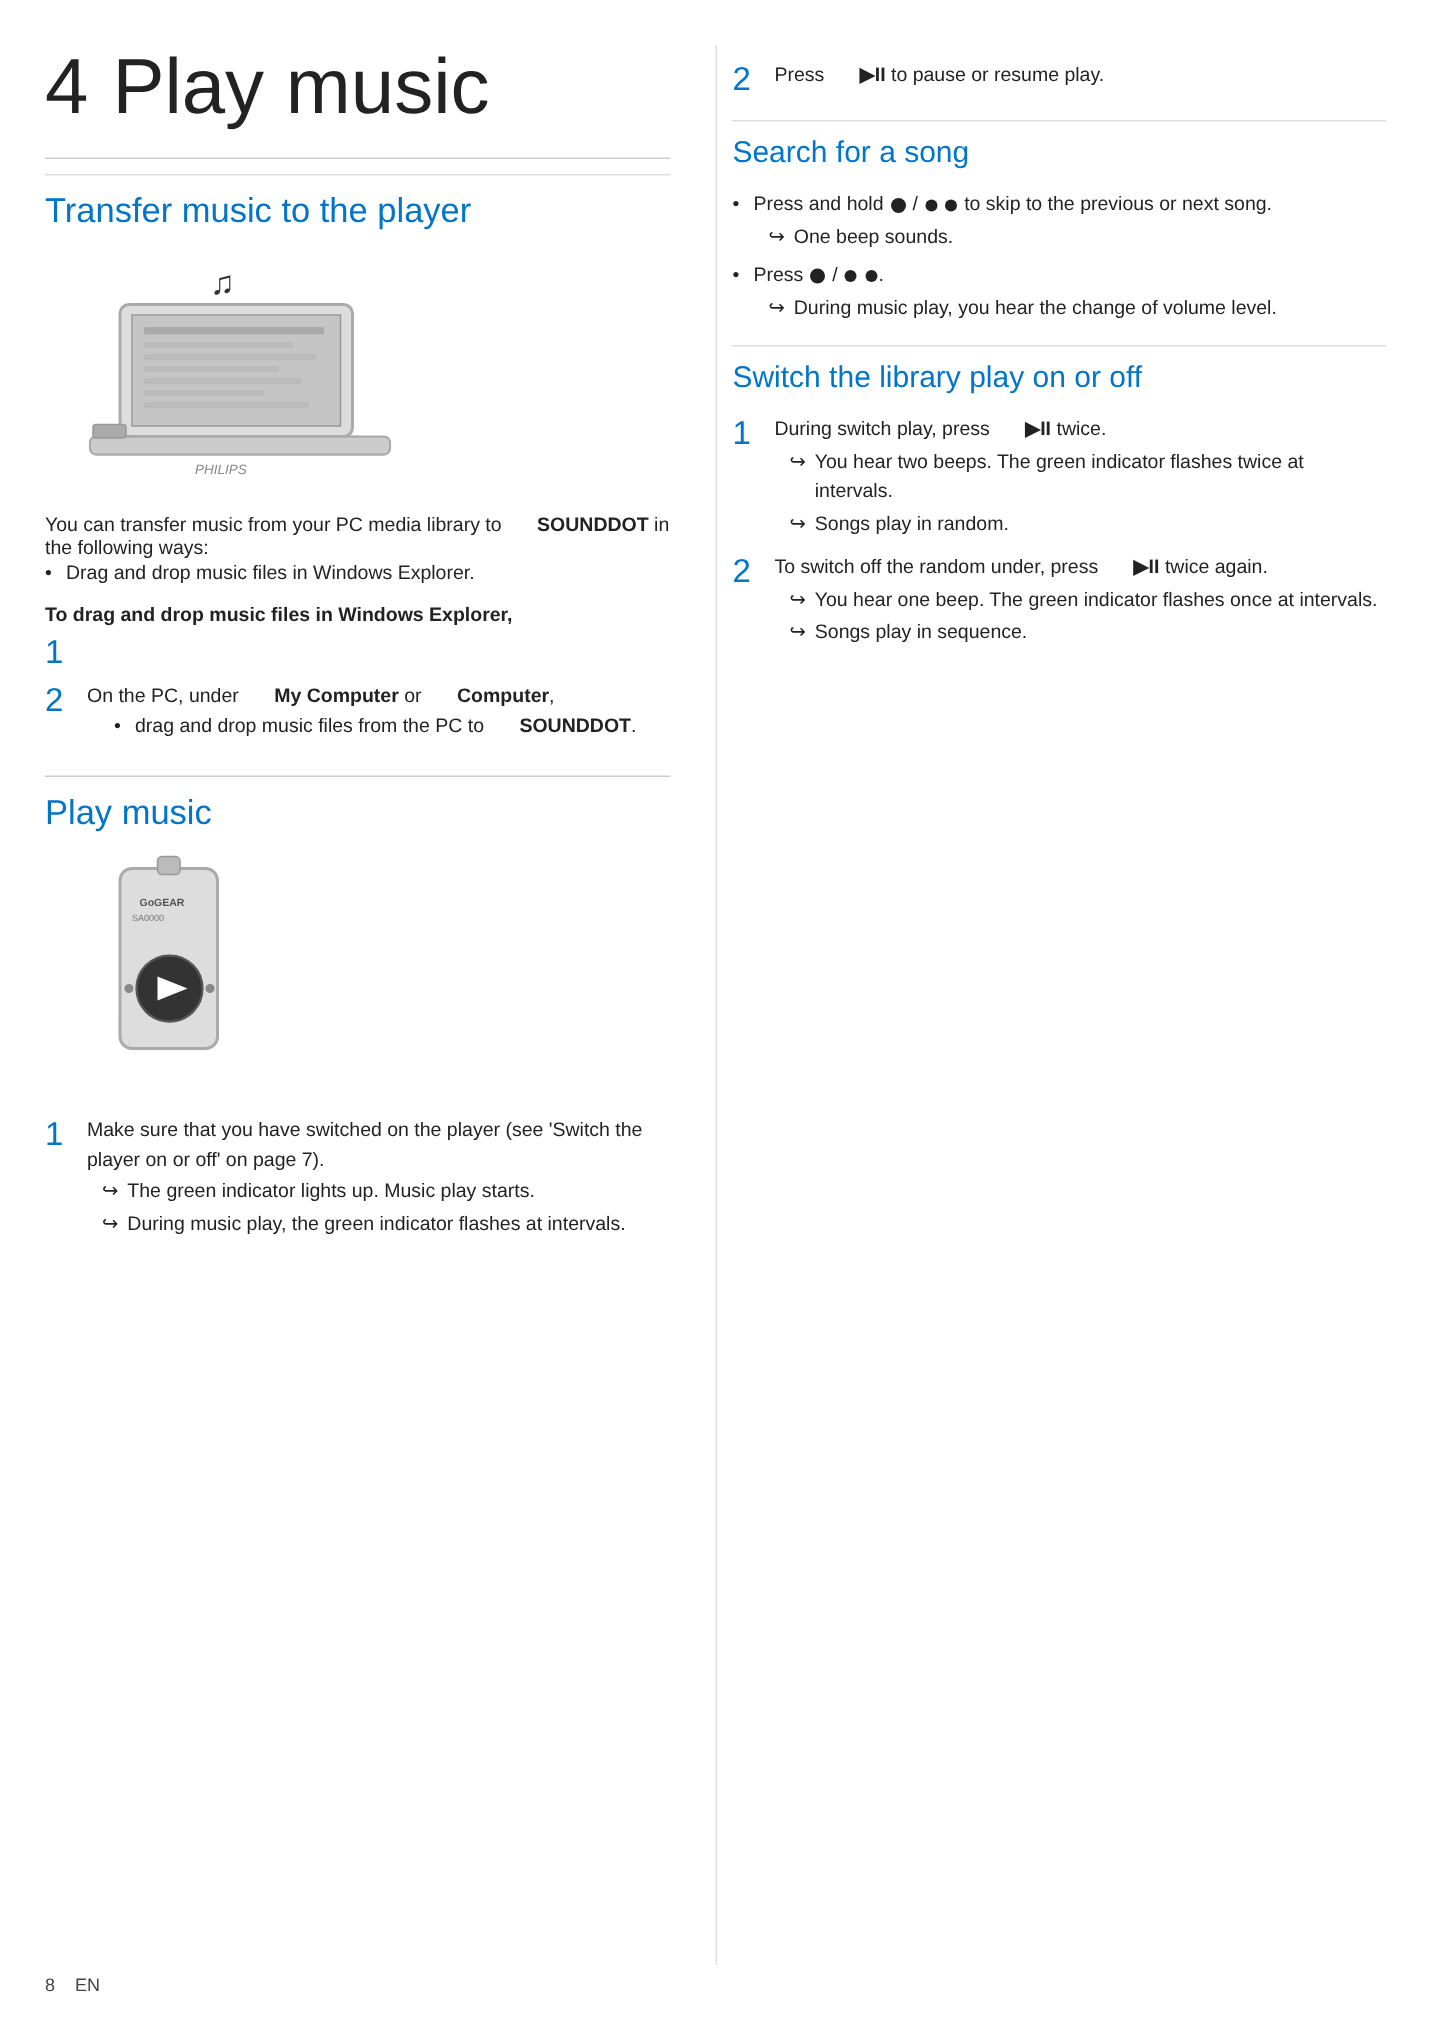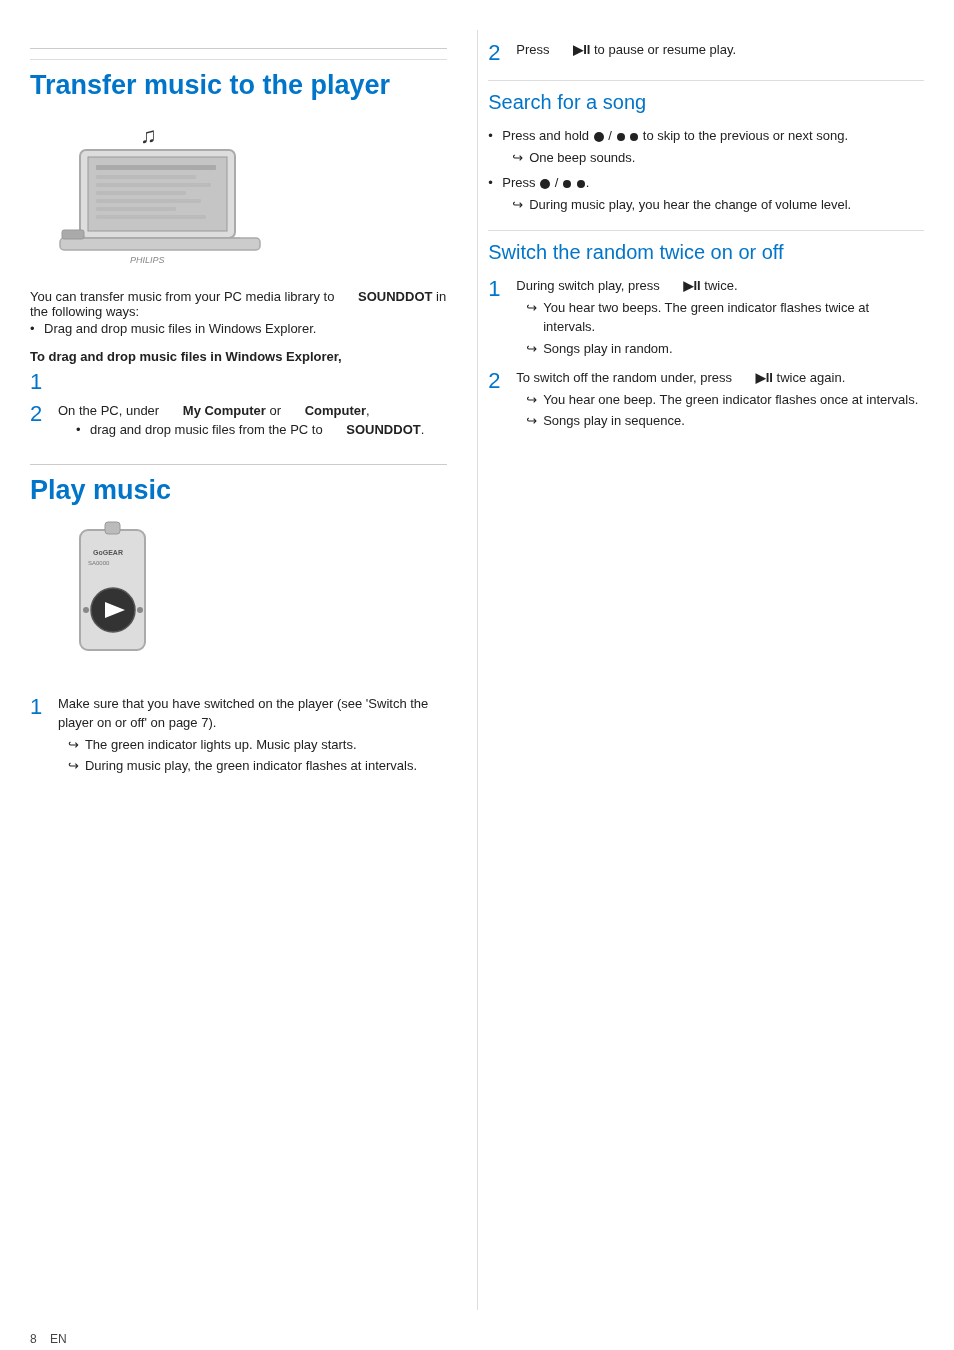--- a/index.html
+++ b/index.html
@@ -35,22 +35,22 @@
       color: #222;
       margin-bottom: 10px;
       line-height: 1.1;
     }
     .chapter-heading .chapter-num {
       margin-right: 16px;
     }
 
     
     .section-heading {
-      font-size: 27px;
-      font-weight: 700;
+      font-size: 23px;
+      font-weight: 400;
       color: #0075c9;
       border-top: 1px solid #ddd;
       padding-top: 10px;
       margin-top: 8px;
       margin-bottom: 12px;
     }
     .section-heading-right {
       font-size: 20px;
       font-weight: 400;
       color: #0075c9;
@@ -135,21 +135,21 @@
     .laptop-svg {
       display: block;
     }
     .player-svg {
       display: block;
     }
 
     .bold-text { font-weight: bold; margin-left: 20px; }
     .page-footer {
       position: absolute;
-      bottom: 4px;
+      bottom: 20px;
       left: 30px;
       font-size: 12px;
       color: #444;
     }
 
     
     .dot {
       display: inline-block;
       width: 8px;
       height: 8px;
@@ -201,20 +201,23 @@
       margin-left: 18px;
     }
   </style>
 </head>
 <body>
 
 <div class="page">
 
   <div class="left-col">
 
+    <h1 class="chapter-heading">
+      <span class="chapter-num">4</span><span>Play music</span>
+    </h1>
 
     <div class="left-section-border"></div>
 
     <div class="section-heading">Transfer music to the player</div>
 
     <div class="transfer-img">
       <svg width="220" height="155" viewBox="0 0 220 155" class="laptop-svg">
 
         <text x="90" y="28" font-size="22" fill="#333">♫</text>
 
@@ -350,21 +353,21 @@
         <span>/</span>
         <span class="dot"></span>
         <span class="dot"></span><span>.</span>
         <div class="arrow-note">
           <span class="arrow-sym">↪</span>
           <span>During music play, you hear the change of volume level.</span>
         </div>
       </li>
     </ul>
 
-    <div class="section-heading-right" style="margin-top: 16px;">Switch the random twice on or off</div>
+    <div class="section-heading-right" style="margin-top: 16px;">Switch the library play on or off</div>
 
     <div class="right-step">
       <span class="right-step-num">1</span>
       <div class="right-step-content">
         <span>During switch play, press</span>
         <span class="bold-text play-pause-icon">▶II</span>
         <span>twice.</span>
         <div class="arrow-note">
           <span class="arrow-sym">↪</span>
           <span>You hear two beeps. The green indicator flashes twice at intervals.</span>

